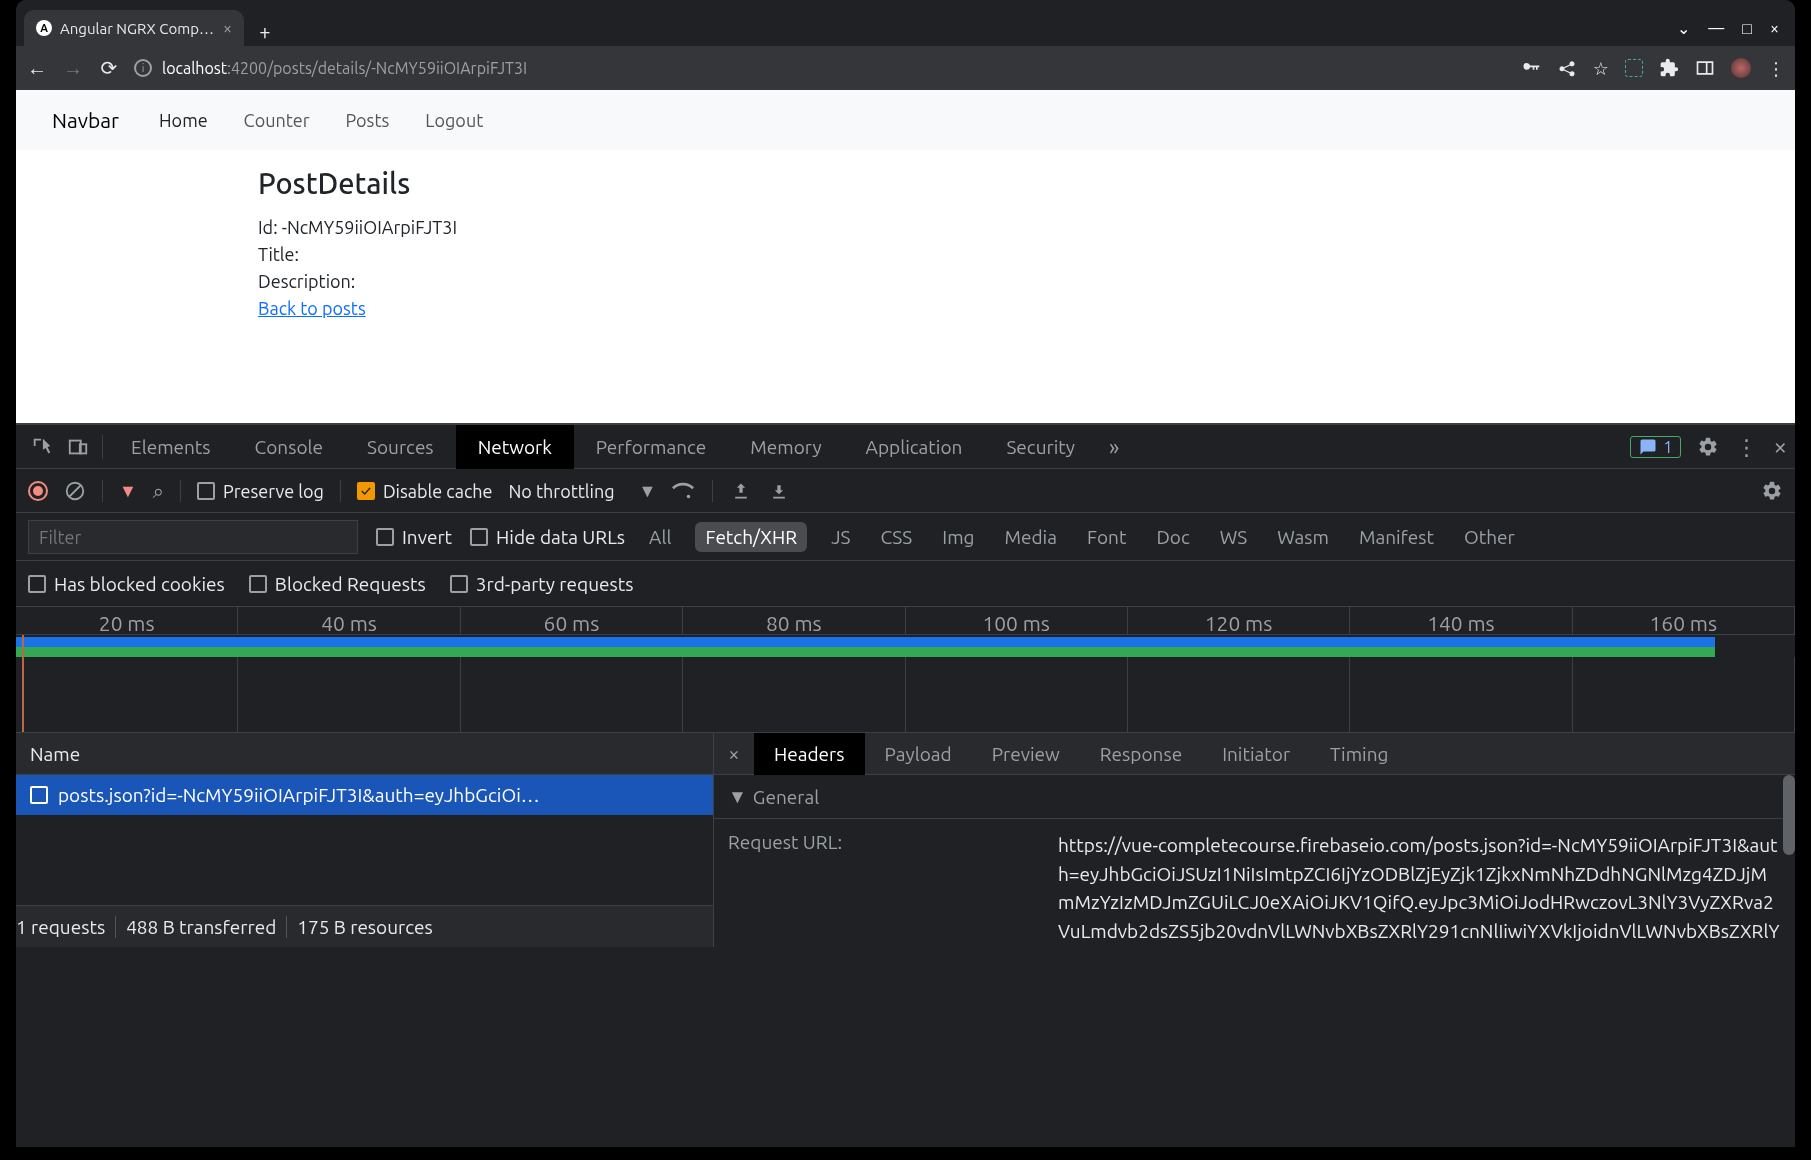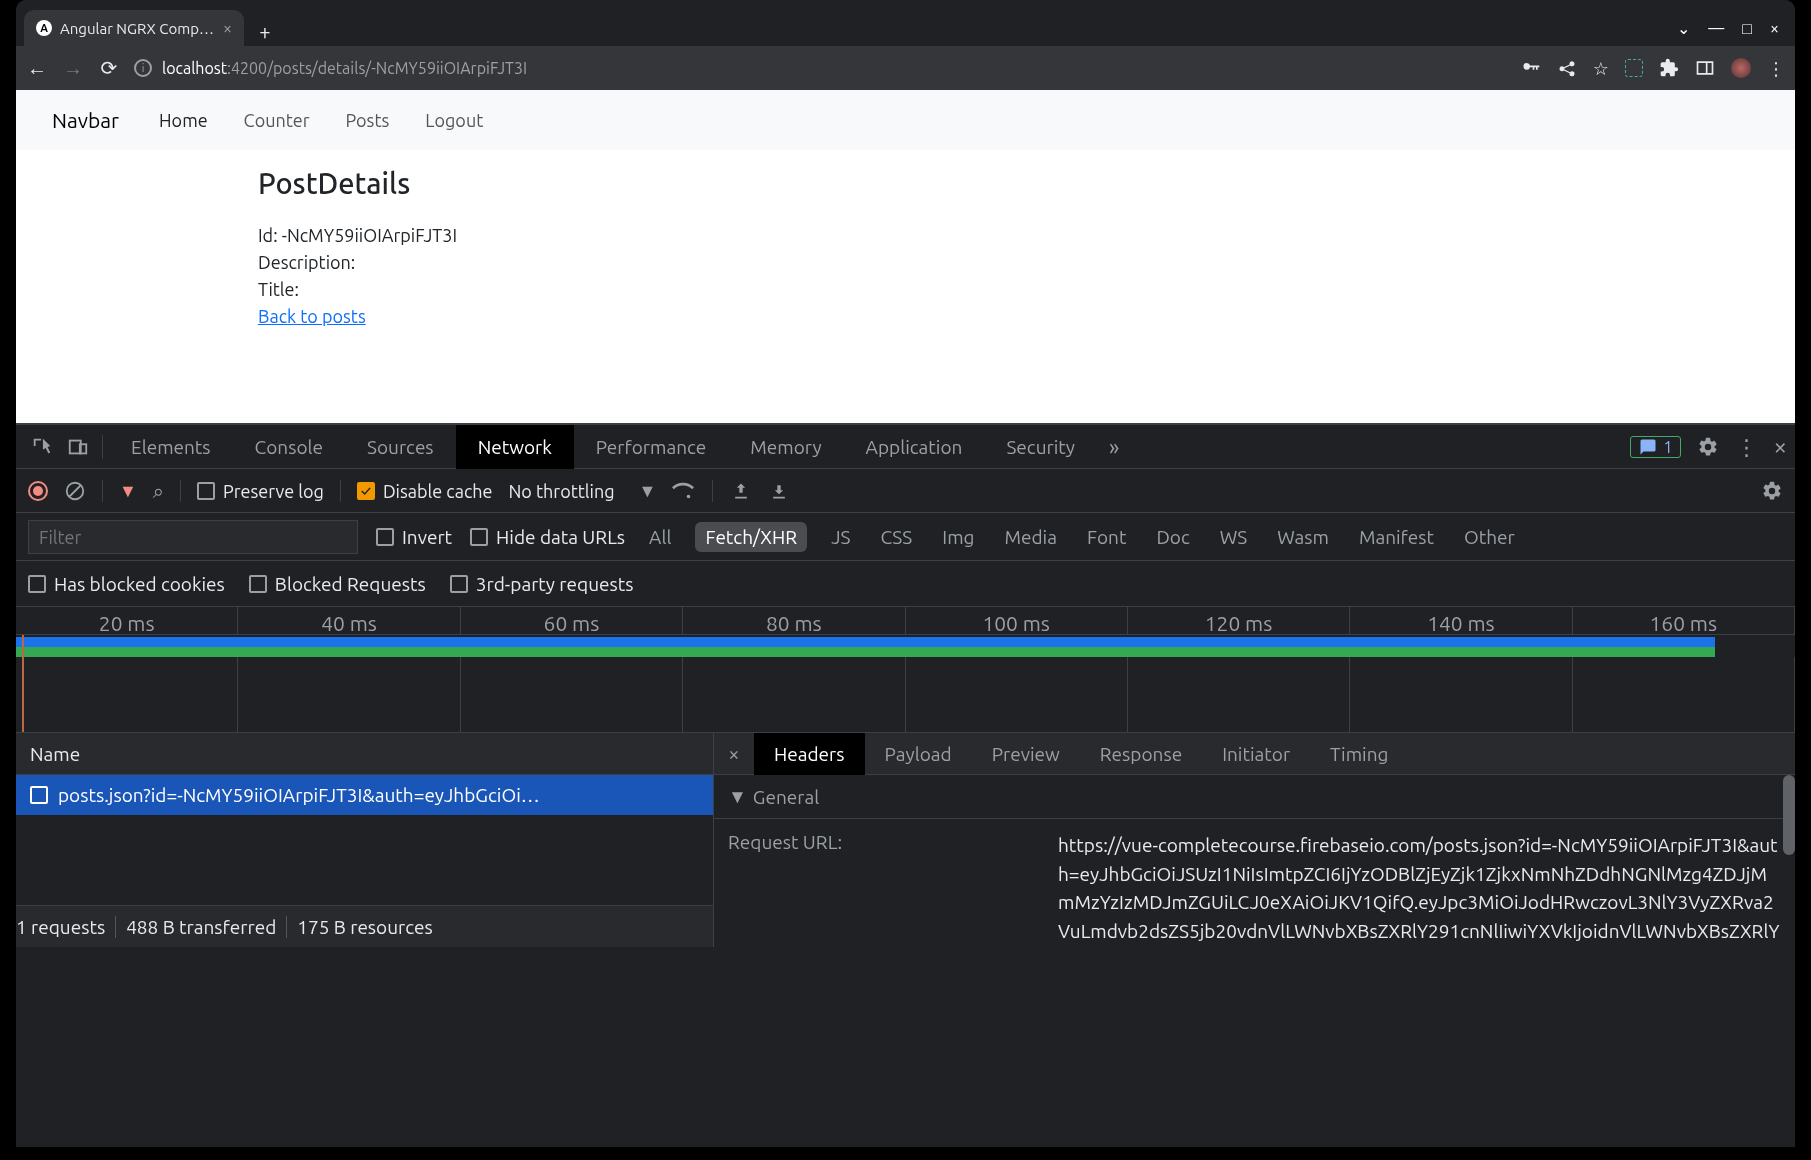--- a/index.html
+++ b/index.html
@@ -22,21 +22,21 @@
 .urlfield .path{color:#9aa0a6}
 .raction{display:flex;gap:16px;align-items:center;color:#e8eaed;font-size:18px}
 .raction .ext{width:18px;height:18px;border:1px dashed #4aa;border-radius:3px}
 .raction .avatar{width:20px;height:20px;border-radius:50%;background:radial-gradient(#b66,#533)}
 .raction svg{width:20px;height:20px}
 .page{background:#fff;height:333px}
 .navbar{background:#f8f9fa;display:flex;align-items:center;gap:36px;height:60px;padding:0 36px;font-size:18px;color:#555}
 .navbar .brand{color:#000;font-size:21px;margin-right:4px}
 .navbar .nav.active{color:#222}
 .content{padding:12px 0 0 242px;color:#212529;font-size:18px;line-height:1.5}
-.content h1{font-size:29px;font-weight:500;margin-bottom:16px}
+.content h1{font-size:29px;font-weight:500;margin-bottom:8px}
 .content a{color:#0d6efd;text-decoration:underline}
 .devtools{background:#202124;color:#e8eaed;height:524px;display:flex;flex-direction:column;border-top:2px solid #3c4043}
 .dt-tabs{display:flex;align-items:center;height:44px;border-bottom:1px solid #3c4043;gap:0;padding:0 8px}
 .dt-tabs .tool{width:36px;height:36px;display:flex;align-items:center;justify-content:center;color:#9aa0a6}
 .dt-tabs .sep{width:1px;height:24px;background:#3c4043;margin:0 6px}
 .dt-tabs .tabi{padding:0 22px;height:44px;display:flex;align-items:center;font-size:19px;color:#9aa0a6}
 .dt-tabs .tabi.active{background:#000;color:#fff}
 .dt-tabs .more{color:#9aa0a6;font-size:22px;padding:0 12px}
 .dt-tabs .rgroup{margin-left:auto;display:flex;align-items:center;gap:16px}
 .dt-tabs .badge{display:flex;align-items:center;gap:6px;background:transparent;border:1px solid #4a6;padding:1px 8px;border-radius:3px;color:#8ab4f8}
@@ -144,22 +144,22 @@
     <div class="navbar">
       <span class="brand">Navbar</span>
       <span class="nav active">Home</span>
       <span class="nav">Counter</span>
       <span class="nav">Posts</span>
       <span class="nav">Logout</span>
     </div>
     <div class="content">
       <h1>PostDetails</h1>
       <div>Id: -NcMY59iiOIArpiFJT3I</div>
+      <div>Title:</div>
       <div>Description:</div>
-      <div>Title:</div>
       <a href="#">Back to posts</a>
     </div>
   </div>
 
   <div class="devtools">
     <div class="dt-tabs">
       <span class="tool">
           <svg viewBox="0 0 24 24" width="22" height="22">
             <path d="M3 3h8v2H5v6H3zM13 3l8 8-3 1 3 6-2 1-3-6-3 2z" fill="#9aa0a6"></path>
           </svg>

